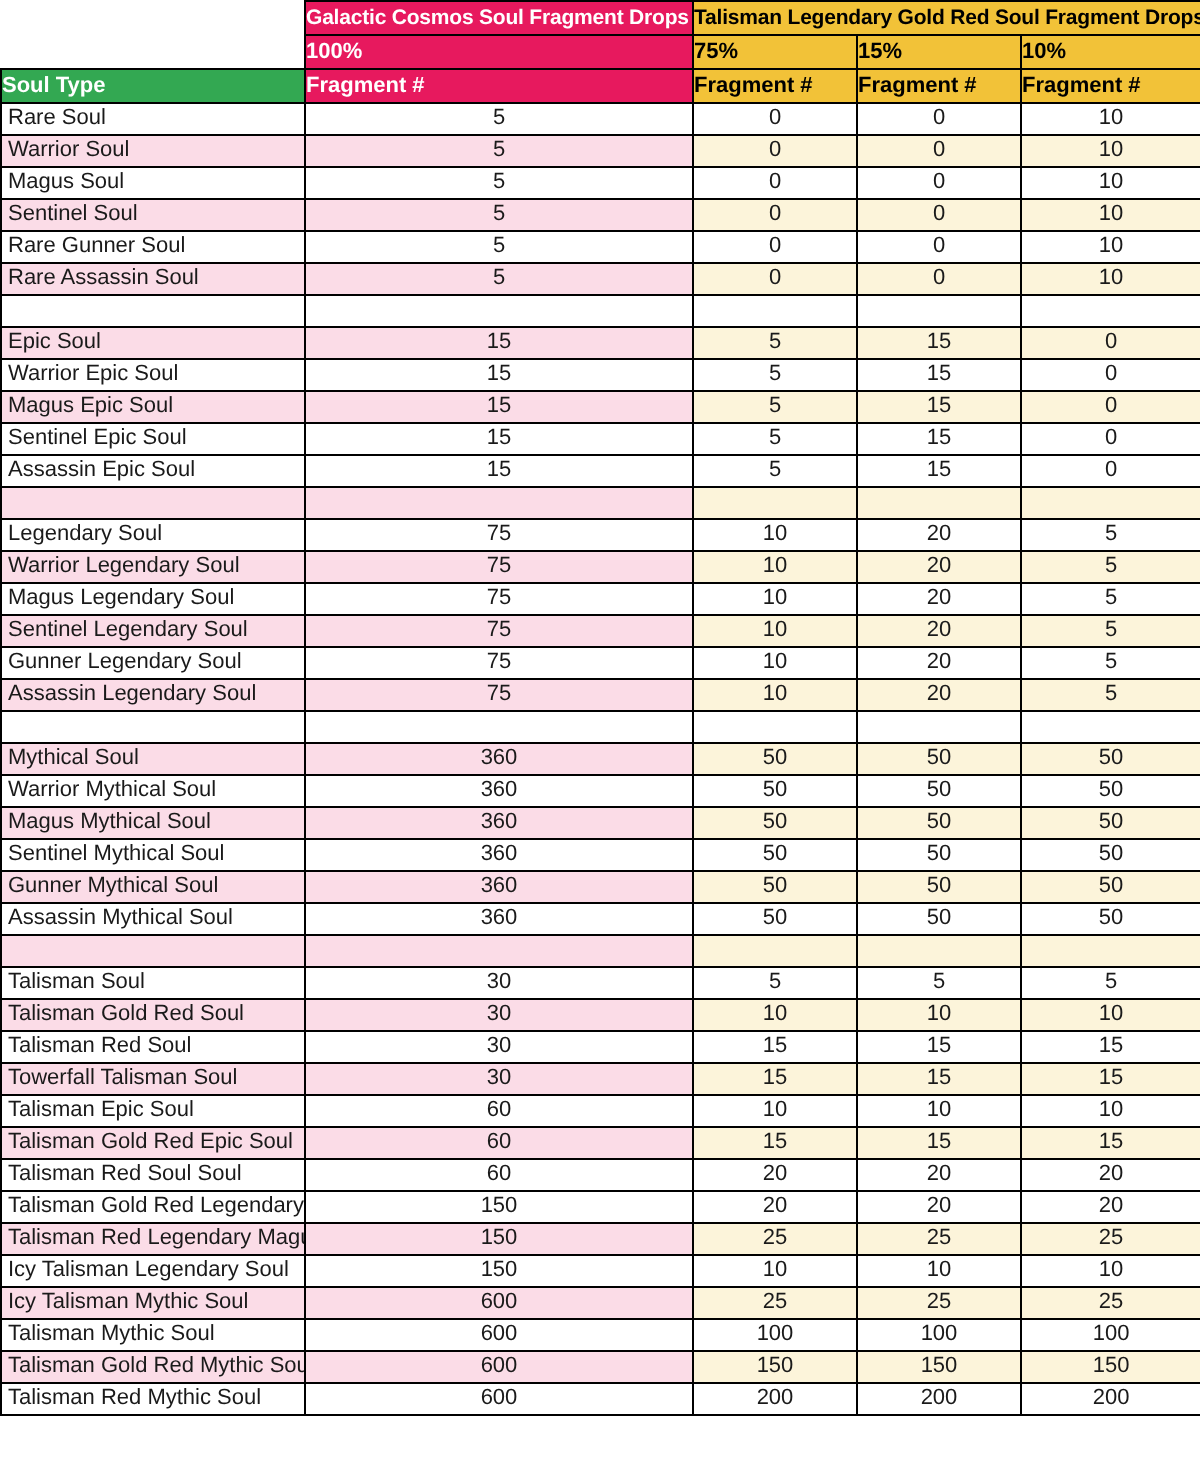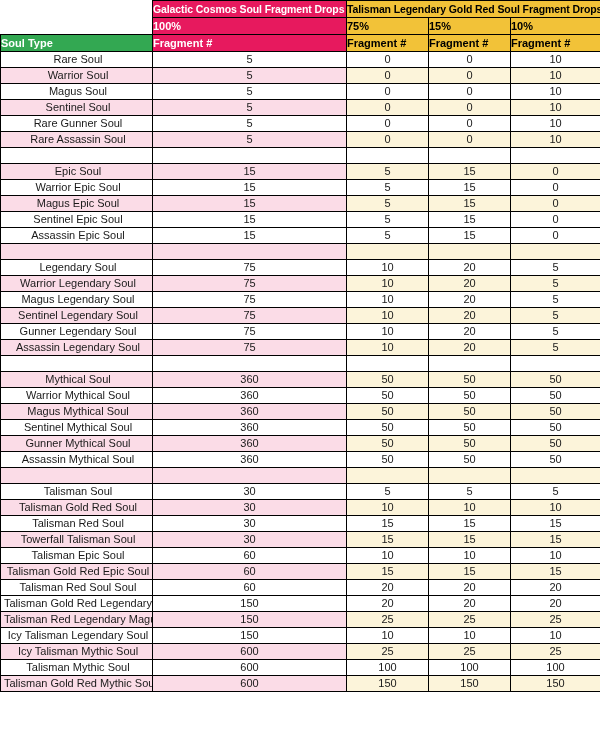--- a/index.html
+++ b/index.html
@@ -45,21 +45,21 @@
     background: var(--gold, #f2c238);
     color: #000000;
   }
   .green {
     background: var(--green, #33a852);
     color: #ffffff;
   }
   .title-cell { font-size: 10.5px; letter-spacing: -0.1px; }
 
   td.soul {
-    text-align: center;
+    text-align: left;
     padding-left: 3px;
     color: #1a1a1a;
   }
   td.num {
     text-align: center;
     color: #1a1a1a;
   }
   tr.alt td.pinkable { background: var(--pink-row, #fbdce7); }
   tr.alt td.creamable { background: var(--cream-row, #fcf4da); }
 </style>
@@ -367,14 +367,21 @@
     <td class="num creamable">100</td>
     <td class="num creamable">100</td>
   </tr>
       <tr class="data alt">
     <td class="soul pinkable">Talisman Gold Red Mythic Soul</td>
     <td class="num pinkable">600</td>
     <td class="num creamable">150</td>
     <td class="num creamable">150</td>
     <td class="num creamable">150</td>
   </tr>
+      <tr class="data">
+    <td class="soul pinkable">Talisman Red Mythic Soul</td>
+    <td class="num pinkable">600</td>
+    <td class="num creamable">200</td>
+    <td class="num creamable">200</td>
+    <td class="num creamable">200</td>
+  </tr>
     </tbody>
 </table>
 
 </body></html>

